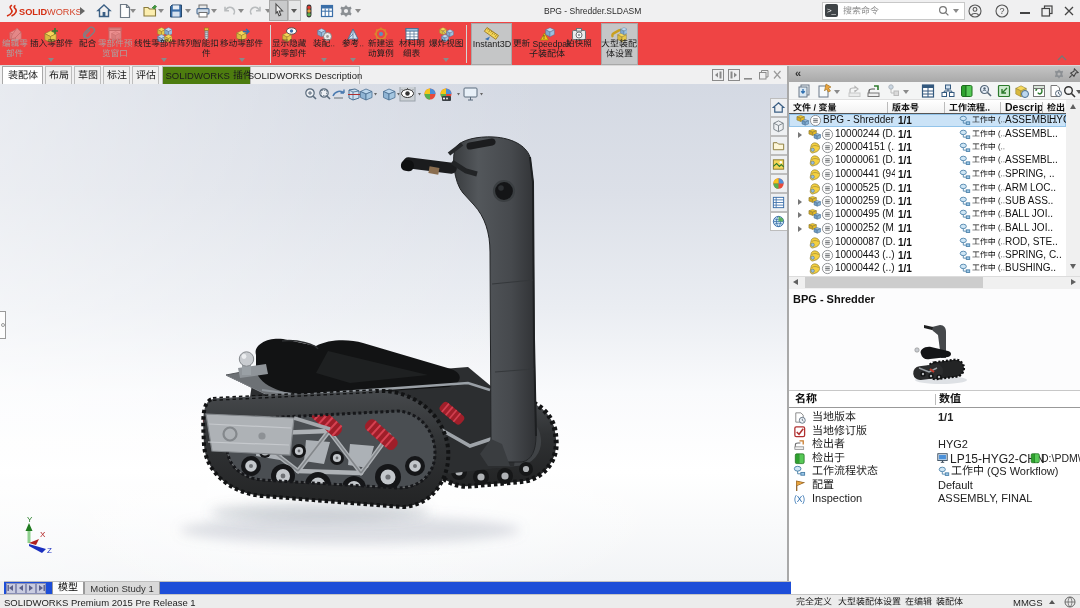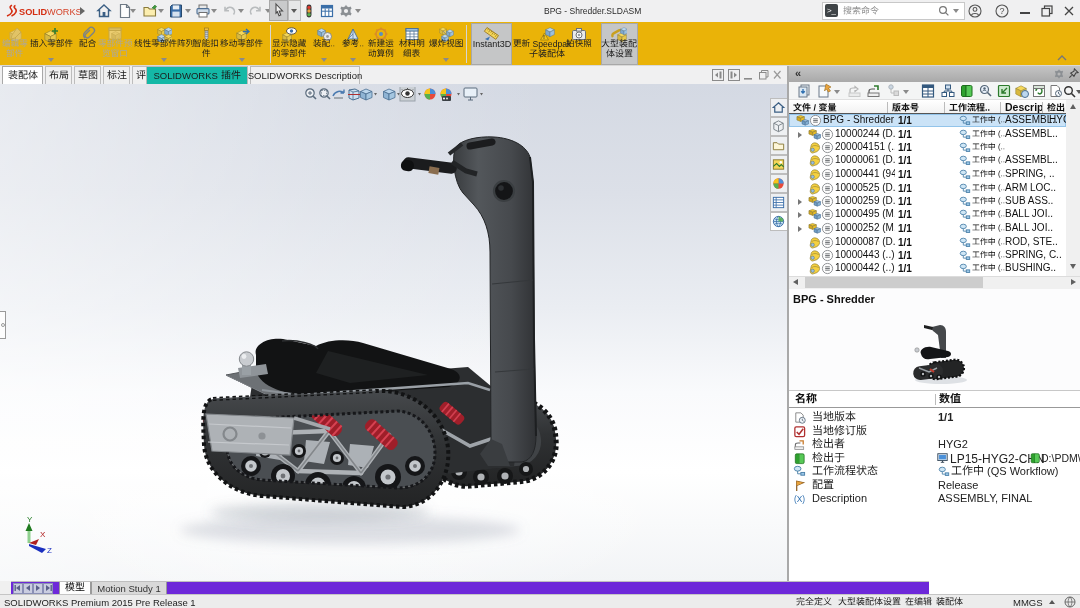--- a/index.html
+++ b/index.html
@@ -1,27 +1,27 @@
 <!DOCTYPE html>
 <html><head><meta charset="utf-8"><style>
 *{margin:0;padding:0;box-sizing:border-box}
 html,body{width:1080px;height:608px;overflow:hidden}
 body{font-family:"Liberation Sans",sans-serif;position:relative;background:#f0f0f0;
  -webkit-font-smoothing:antialiased}
 .ab{position:absolute}
 .zt{display:block}
 #titlebar{left:0;top:0;width:1080px;height:22px;background:#f0f0f1;position:absolute}
-#ribbon{left:0;top:22px;width:1080px;height:44px;background:#eab308;position:absolute;border-bottom:1px solid #d9d9d9}
+#ribbon{left:0;top:22px;width:1080px;height:44px;background:#ef4444;position:absolute;border-bottom:1px solid #d9d9d9}
 #tabrow{left:0;top:66px;width:787px;height:18px;background:#f0f0f1;position:absolute}
 #viewport{left:0;top:84px;width:787px;height:497px;position:absolute;overflow:hidden;
  background:
   radial-gradient(ellipse 60% 35% at 45% 82%, rgba(255,255,255,.9), rgba(255,255,255,0) 70%),
   linear-gradient(to right, rgba(255,255,255,.45) 0%, rgba(255,255,255,.15) 40%, rgba(255,255,255,0) 70%),
   linear-gradient(to bottom,#d4d9e3 0%,#dce0e8 22%,#eaedf2 45%,#f9fafc 62%,#ffffff 78%,#f2f4f6 100%);}
-#bottomtabs{left:11px;top:581px;width:918px;height:13px;background:#6d28d9;position:absolute;border-top:1px solid #bfbfbf}
+#bottomtabs{left:4px;top:581px;width:787px;height:13px;background:#1d4ed8;position:absolute;border-top:1px solid #bfbfbf}
 #taskstrip{left:770px;top:84px;width:17px;height:497px;position:absolute}
 #pdm{left:787px;top:66px;width:293px;height:528px;background:#ffffff;position:absolute;border-left:2px solid #a9a9a9;overflow:hidden}
 #statusbar{left:0;top:594px;width:1080px;height:14px;background:#ececec;position:absolute;border-top:1px solid #c5c5c5}
 .tabbtn{position:absolute;top:0;height:18px;border:1px solid #b9b9b9;border-bottom:none;background:#f1f1f1;
  display:flex;align-items:center;justify-content:center}
 .caret{display:inline-block;width:0;height:0;border-left:3px solid transparent;border-right:3px solid transparent;border-top:4px solid #5a5a5a}
 .caret2{display:inline-block;width:0;height:0;border-left:3px solid transparent;border-right:3px solid transparent;border-top:4px solid #8a8a8a}
 </style></head><body>
 <div id="titlebar">
     <svg class="ab" style="left:4px;top:3px" width="76" height="16" viewBox="0 0 76 16">
@@ -553,21 +553,21 @@
       </svg>
     </div>
     <div class="tabbtn" style="left:132px;width:27px;background:#f0f0f0;border-color:#bdbdbd">
       <svg class="zt" style="width:20.0px;height:11.5px;" viewBox="0 0 20.0 11.5">
         <g transform="translate(0,8.50) scale(0.1562)" fill="#1c1c1c">
           <use href="#r8bc4" x="0.0"></use>
           <use href="#r4f30" x="64.0"></use>
         </g>
       </svg>
     </div>
-    <div class="tabbtn" style="left:146px;width:102px;background:#14b8a6;white-space:nowrap">
+    <div class="tabbtn" style="left:162px;width:94px;background:#4d7c0f;white-space:nowrap">
       <span style="font-size:9.5px;color:#1c1c1c">SOLIDWORKS&nbsp;</span>
       <svg class="zt" style="width:20.0px;height:11.5px;" viewBox="0 0 20.0 11.5">
         <g transform="translate(0,8.50) scale(0.1562)" fill="#1c1c1c">
           <use href="#r63d2" x="0.0"></use>
           <use href="#r4ef6" x="64.0"></use>
         </g>
       </svg>
     </div>
     <div class="tabbtn" style="left:250px;width:110px;background:#f0f0f0;white-space:nowrap">
       <span style="font-size:9.5px;color:#1c1c1c">SOLIDWORKS Description</span>
@@ -1488,25 +1488,25 @@
       <path d="M4 2.5 L11 4 L4 7 Z" fill="#e8a33d"></path>
     </svg>
     <div class="ab" style="left:23px;top:412.5px">
       <svg class="zt" style="width:22.0px;height:12.6px;" viewBox="0 0 22.0 12.6">
         <g transform="translate(0,9.35) scale(0.1719)" fill="#222">
           <use href="#r914d" x="0.0"></use>
           <use href="#r7f6e" x="64.0"></use>
         </g>
       </svg>
     </div>
-    <div class="ab" style="left:149px;top:412.5px;font-size:11px;color:#222">Release</div>
+    <div class="ab" style="left:149px;top:412.5px;font-size:11px;color:#222">Default</div>
     <svg class="ab" style="left:4px;top:426.0px" width="13" height="13" viewBox="0 0 14 14">
       <text x="1" y="11" font-size="9" fill="#2d6fb0" font-family="Liberation Sans">(X)</text>
     </svg>
-    <div class="ab" style="left:23px;top:426.0px;font-size:11px;color:#222">Description</div>
+    <div class="ab" style="left:23px;top:426.0px;font-size:11px;color:#222">Inspection</div>
     <div class="ab" style="left:149px;top:426.0px;font-size:11px;color:#222">ASSEMBLY, FINAL</div>
   </div>
 <div id="bottomtabs">
     <div class="ab" style="left:2px;top:1px;width:10px;height:11px;background:#c9cce0;border:1px solid #8a8fb5"></div>
     <svg class="ab" style="left:2px;top:1px" width="10" height="10" viewBox="0 0 10 10">
       <path d="M7 2 L3 5 L7 8 Z" fill="#5a5f8a"></path>
       <rect x="1.5" y="2" width="1.4" height="6" fill="#5a5f8a"></rect>
     </svg>
     <div class="ab" style="left:12px;top:1px;width:10px;height:11px;background:#c9cce0;border:1px solid #8a8fb5"></div>
     <svg class="ab" style="left:12px;top:1px" width="10" height="10" viewBox="0 0 10 10">

